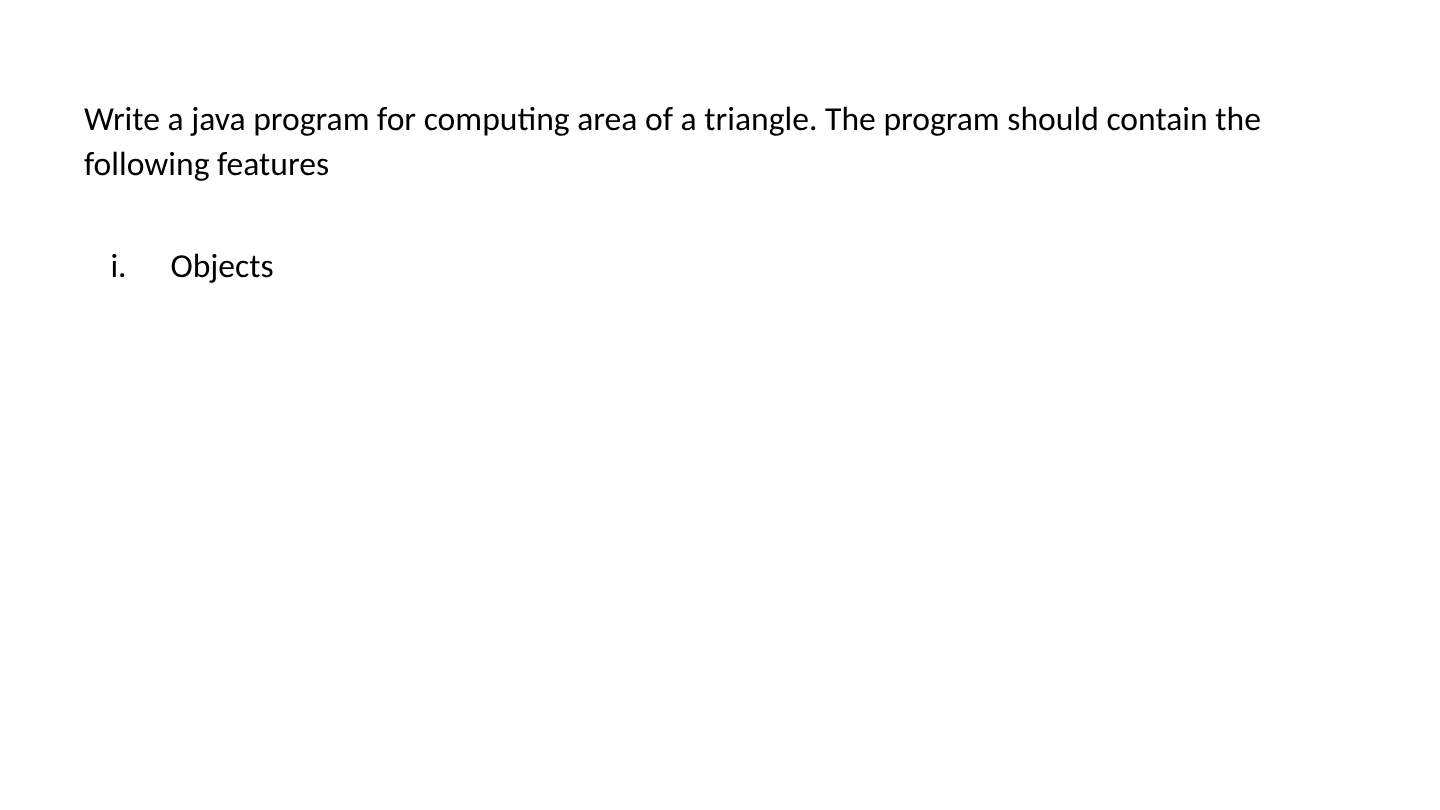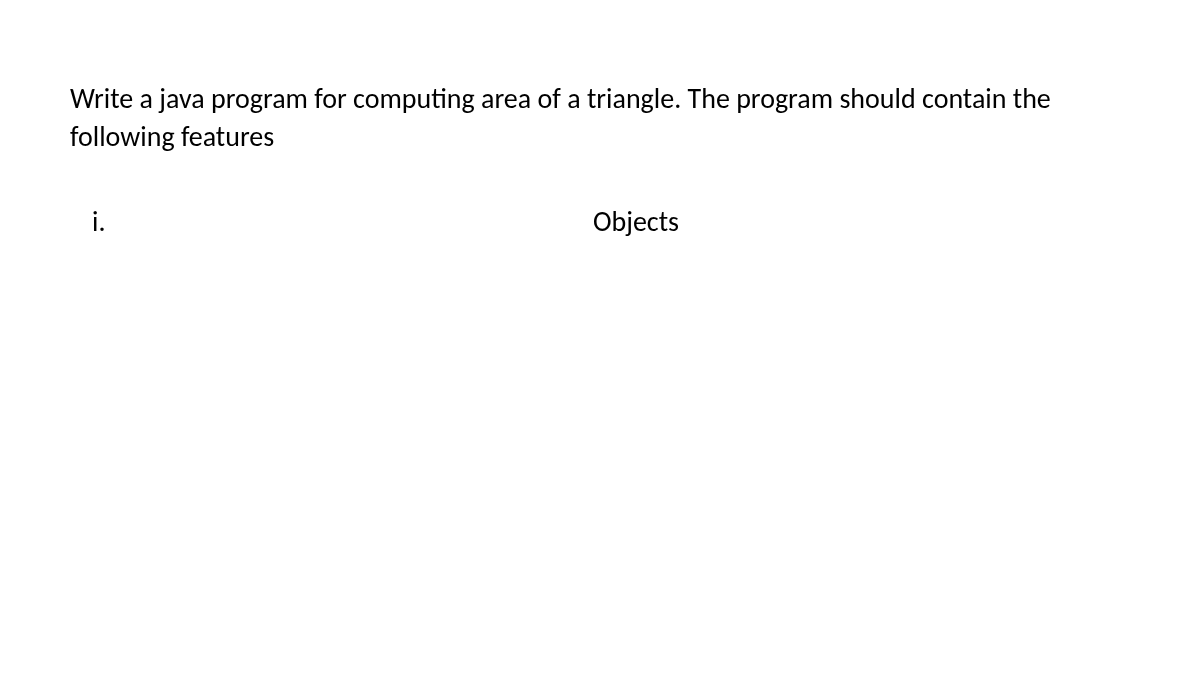--- a/index.html
+++ b/index.html
@@ -28,21 +28,20 @@
       font-size: 28px;
       line-height: 1.5;
       margin-bottom: 4px;
     }
     .list-marker {
       width: 50px;
       flex-shrink: 0;
     }
     .list-text {
       flex: 1;
-      text-align: center;
     }
   </style>
 </head>
 <body>
 
 <div class="intro-text">Write a java program for computing area of a triangle. The program should contain the following features</div>
 
 <div class="list">
   <div class="list-row">
     <span class="list-marker">i.</span>

